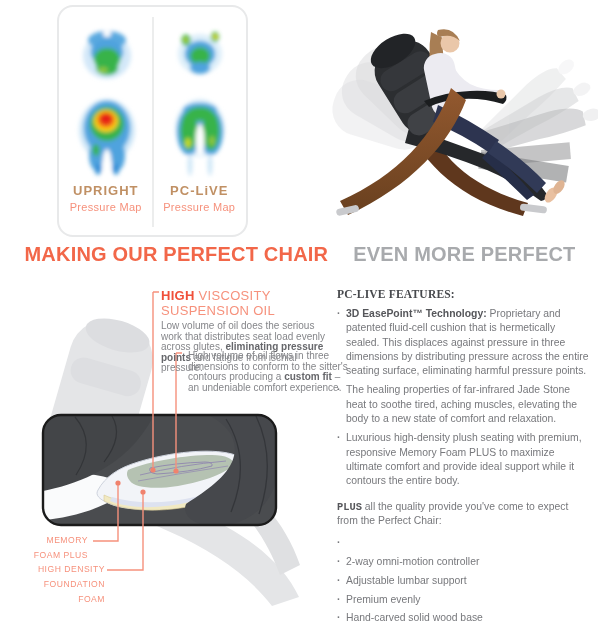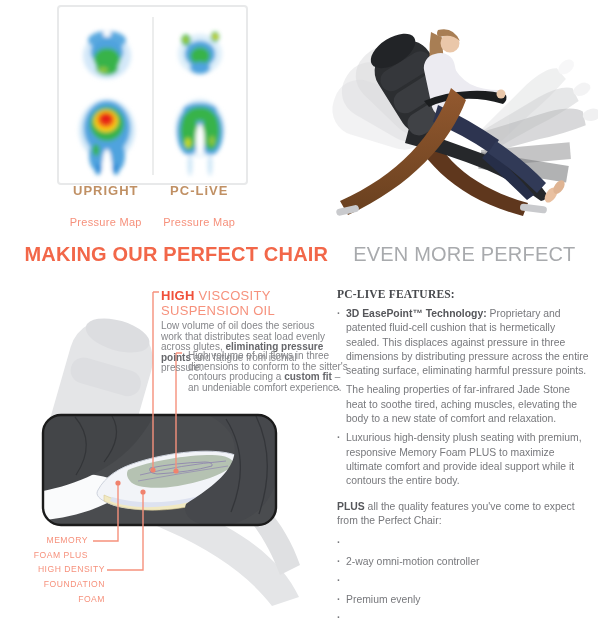--- a/index.html
+++ b/index.html
@@ -2,36 +2,36 @@
 <html><head>
 <meta charset="utf-8">
 <style>
   html,body{margin:0;padding:0;background:#fff;}
   .page{
     position:relative;width:600px;height:636px;background:#fff;overflow:hidden;
     font-family:"Liberation Sans",sans-serif;
   }
   
   .pmap-card{
-    position:absolute;left:57px;top:5px;width:191px;height:180px;
-    border:2px solid #e8e9ea;border-radius:4px;background:#fff;box-sizing:border-box;
+    position:absolute;left:57px;top:5px;width:191px;height:232px;
+    border:2px solid #e8e9ea;border-radius:16px;background:#fff;box-sizing:border-box;
   }
   .pmap-divider{position:absolute;left:50%;top:10px;bottom:8px;width:2px;background:#eceded;transform:translateX(-1px);}
   .pmap-maps{position:absolute;left:0;top:3px;width:187px;height:170px;}
   .pmap-labels{position:absolute;left:0;top:176px;width:100%;display:flex;text-align:center;}
   .pmap-col{width:50%;}
   .pmap-name{font-size:13px;font-weight:bold;letter-spacing:1px;color:#c09064;}
-  .pmap-sub{font-size:11px;color:#f6917c;margin-top:18px;letter-spacing:.3px;}
+  .pmap-sub{font-size:11px;color:#f6917c;margin-top:3px;letter-spacing:.3px;}
   
   .headline{
     position:absolute;left:0;top:243px;width:600px;text-align:center;
     font-size:20px;letter-spacing:.2px;white-space:nowrap;
   }
   .headline .accent{color:#f26749;font-weight:bold;margin-right:25px;}
-  .headline .rest{color:#a8aaad;font-weight:normal;}
+  .headline .rest{color:#a8aaad;font-weight:bold;}
   
   .hero-art{position:absolute;left:293px;top:2px;width:305px;height:228px;}
   
   .diagram-art{position:absolute;left:0;top:285px;width:330px;height:351px;}
   .callout{position:absolute;}
   .callout-title{font-size:13px;letter-spacing:.3px;margin-bottom:3px;}
   .callout-title .lead{font-weight:bold;color:#f0503a;}
   .callout-title .restt{color:#f6917c;}
   .callout-body{font-size:10px;line-height:10.5px;color:#85868a;}
   .callout-body b{color:#66676b;}
@@ -44,21 +44,21 @@
   .lbl-memory{left:16px;top:533px;width:72px;}
   .lbl-foundation{left:16px;top:562px;width:89px;}
   
   .features{position:absolute;left:337px;top:288px;width:253px;color:#77787c;}
   .features-heading{font-size:11.5px;font-weight:bold;color:#47494d;letter-spacing:.2px;margin:0 0 7px 0;font-family:Liberation Serif, serif;}
   .f-list{margin:0;padding:0;list-style:none;}
   .f-list li{display:flex;margin:0 0 5px 0;font-size:10.4px;line-height:14.3px;}
   .f-list .blt{width:9px;flex:0 0 9px;color:#77787c;font-weight:bold;}
   .f-list b{color:#55565a;}
   .plus-para{font-size:10.4px;line-height:14.3px;margin:11px 0 8px 0;}
-  .plus-para b{color:#55565a;}
+  .plus-para b{color:#55565a;font-family:Liberation Mono, monospace;}
   .q-list li{margin-bottom:4.5px;}
 </style>
 </head>
 <body>
 
 <div class="page">
 
   <div class="pmap-card">
     <svg class="pmap-maps" viewBox="0 0 187 170">
       <defs>
@@ -291,35 +291,37 @@
       </li>
       <li>
         <span class="blt">·</span>
         <div>The healing properties of far-infrared Jade Stone heat to soothe tired, aching muscles, elevating the body to a new state of comfort and relaxation.</div>
       </li>
       <li>
         <span class="blt">·</span>
         <div>Luxurious high-density plush seating with premium, responsive Memory Foam PLUS to maximize ultimate comfort and provide ideal support while it contours the entire body.</div>
       </li>
     </ul>
-    <p class="plus-para"><b>PLUS</b><span> all the quality features you've come to expect from the Perfect Chair:</span></p>
+    <p class="plus-para"><b>PLUS</b><span> all the quality provide you've come to expect from the Perfect Chair:</span></p>
     <ul class="f-list q-list">
       <li>
         <span class="blt">·</span>
       </li>
       <li>
         <span class="blt">·</span>
         <div>2-way omni-motion controller</div>
       </li>
       <li>
         <span class="blt">·</span>
+        <div>Adjustable lumbar support</div>
       </li>
       <li>
         <span class="blt">·</span>
         <div>Premium evenly</div>
       </li>
       <li>
         <span class="blt">·</span>
+        <div>Hand-carved solid wood base</div>
       </li>
     </ul>
   </div>
 
 </div>
 
 </body></html>

